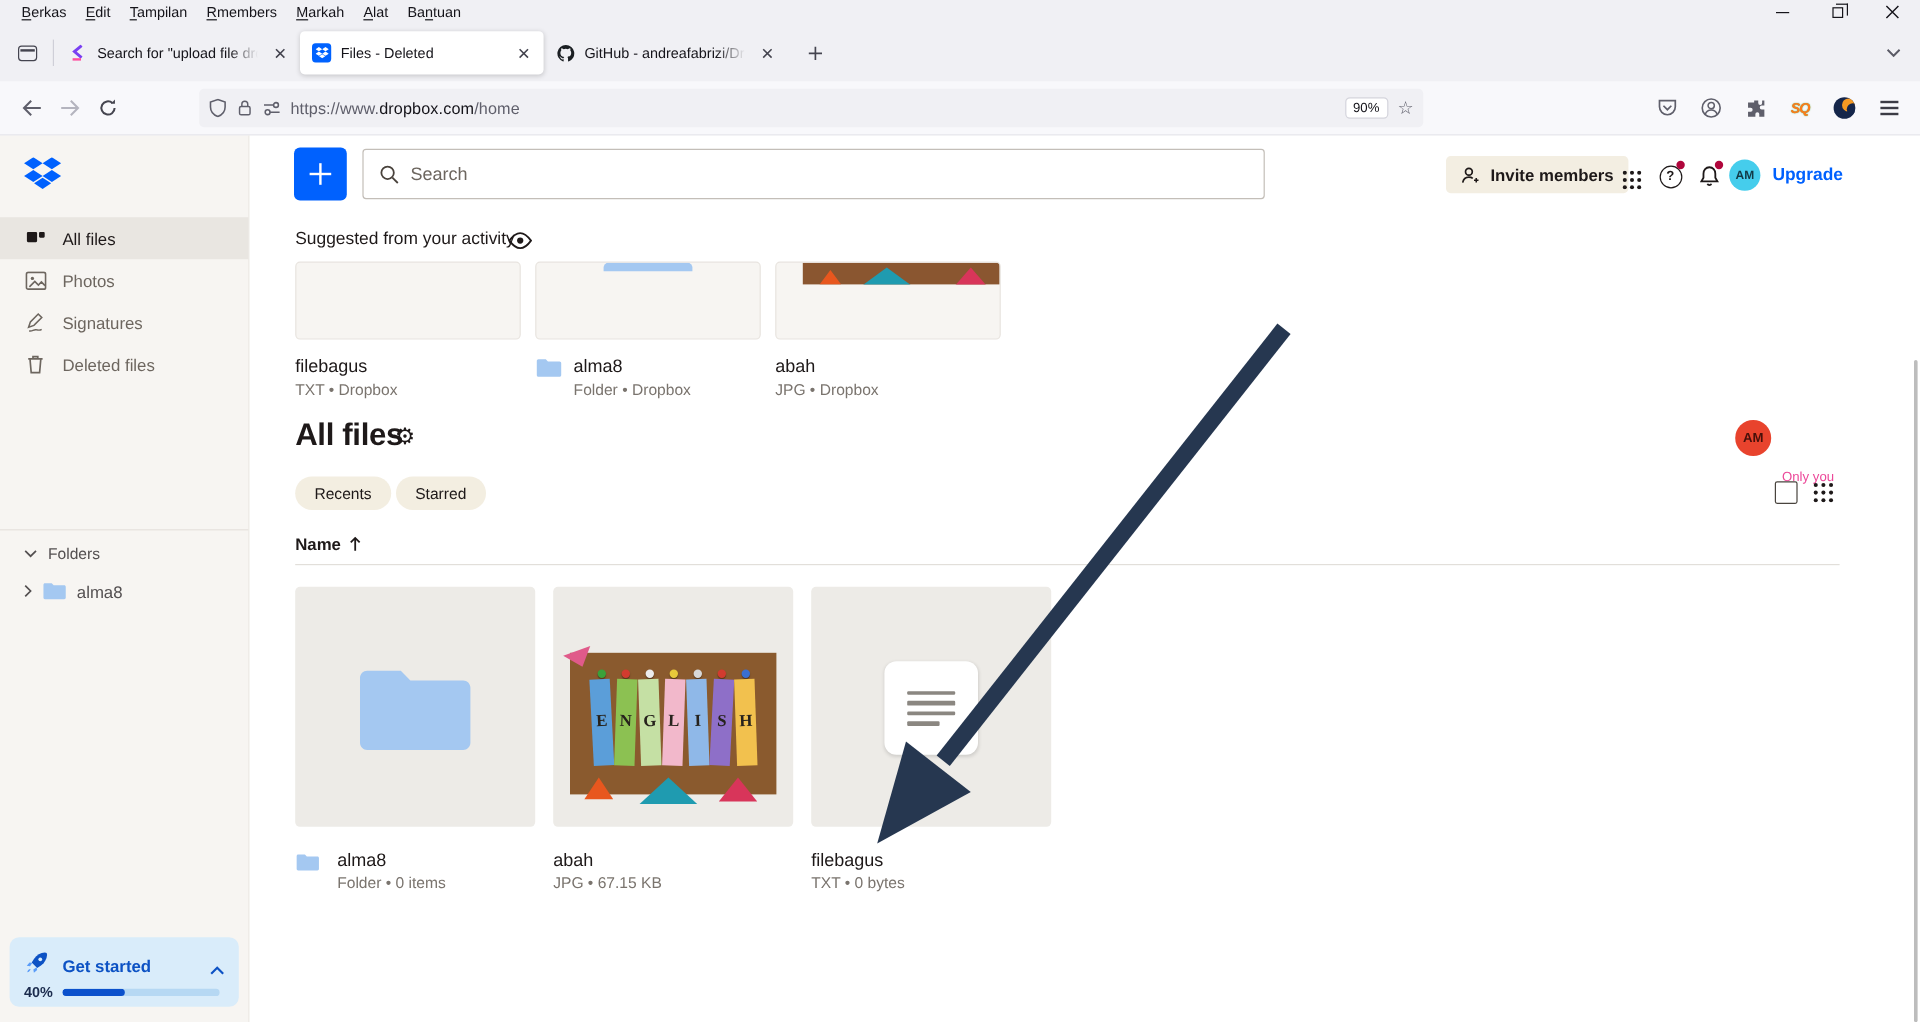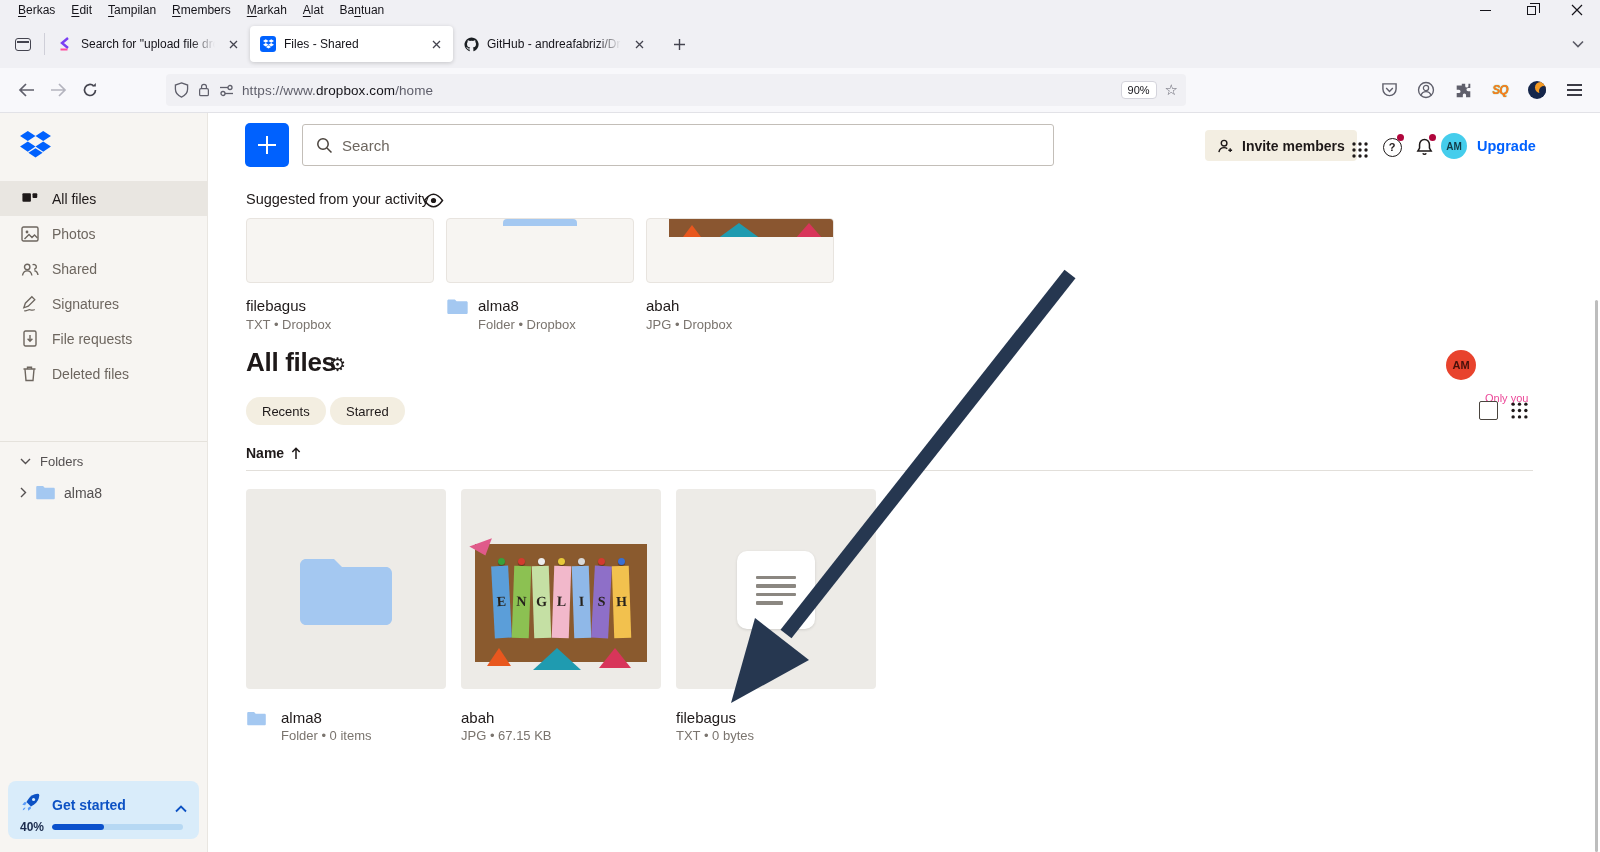--- a/index.html
+++ b/index.html
@@ -189,21 +189,21 @@
   <div class="tab active">
     <span class="favicon fav-dropbox">
       <svg width="11" height="10" viewBox="0 0 32 28" fill="#fff">
         <polygon points="8,0 16,5.2 8,10.4 0,5.2"></polygon>
           <polygon points="24,0 32,5.2 24,10.4 16,5.2"></polygon>
         <polygon points="8,11 16,16.2 8,21.4 0,16.2"></polygon>
           <polygon points="24,11 32,16.2 24,21.4 16,16.2"></polygon>
         <polygon points="16,17.8 23.4,22.6 16,27.4 8.6,22.6"></polygon>
       </svg>
     </span>
-    <span class="tab-title">Files - Shared</span>
+    <span class="tab-title">Files - Deleted</span>
     <span class="tab-close">
       <svg width="9" height="9" viewBox="0 0 9 9">
           <path d="M1 1l7 7M8 1L1 8" stroke="#44444f" stroke-width="1.3"></path>
         </svg>
     </span>
   </div>
   <div class="tab">
     <span class="favicon">
       <svg width="15" height="15" viewBox="0 0 16 16">
           <path fill="#1b1f23" d="M8 .5a7.5 7.5 0 0 0-2.4 14.6c.4.1.5-.2.5-.4v-1.4c-2.1.5-2.6-1-2.6-1-.3-.9-.8-1.1-.8-1.1-.7-.5 0-.5 0-.5.8.1 1.2.8 1.2.8.7 1.2 1.8.9 2.2.7 0-.5.3-.9.5-1.1-1.7-.2-3.4-.8-3.4-3.7 0-.8.3-1.5.8-2-.1-.2-.3-1 .1-2 0 0 .6-.2 2 .8a7 7 0 0 1 3.8 0c1.4-1 2-.8 2-.8.4 1 .2 1.8.1 2 .5.5.8 1.2.8 2 0 2.9-1.7 3.5-3.4 3.7.3.3.6.8.6 1.5v2.1c0 .2.1.5.5.4A7.5 7.5 0 0 0 8 .5z"></path>
@@ -329,45 +329,26 @@
         <svg width="18" height="16" viewBox="0 0 18 16">
             <rect x="1" y="1" width="16" height="14" rx="1.5" stroke="currentColor" stroke-width="1.4" fill="none"></rect>
             <circle cx="6" cy="6" r="1.4" fill="currentColor"></circle>
             <path d="M3.5 13l4.5-4.5 3 3 2.5-2.5 3 3" stroke="currentColor" stroke-width="1.4" fill="none"></path>
           </svg>
       </span>
       <span>Photos</span>
     </div>
     <div class="nav-item">
       <span class="ic">
-        <svg width="18" height="16" viewBox="0 0 18 16">
-            <circle cx="6.2" cy="6" r="2.7" stroke="currentColor" stroke-width="1.4" fill="none"></circle>
-            <path d="M1.5 14.5c.5-3 2.4-4.6 4.7-4.6s4.2 1.6 4.7 4.6" stroke="currentColor" stroke-width="1.4" fill="none"></path>
-            <path d="M11.6 3.8a2.4 2.4 0 1 1 1.5 4.4M13.4 9.8c2 .3 3.2 1.8 3.6 4.2" stroke="currentColor" stroke-width="1.4" fill="none"></path>
-          </svg>
-      </span>
-      <span>Shared</span>
-    </div>
-    <div class="nav-item">
-      <span class="ic">
         <svg width="17" height="17" viewBox="0 0 18 18">
             <path d="M3 13.5 4.6 8.7 11.5 1.8l3.1 3.1-6.9 6.9-4.7 1.7z" stroke="currentColor" stroke-width="1.4" fill="none"></path>
             <path d="M3.5 16.5c2.5 1 4-1.5 6.5-.8 2 .5 3.5.3 4.5-.4" stroke="currentColor" stroke-width="1.3" fill="none"></path>
           </svg>
       </span>
       <span>Signatures</span>
-    </div>
-    <div class="nav-item">
-      <span class="ic">
-        <svg width="14" height="17" viewBox="0 0 14 17">
-            <rect x="1" y="1" width="12" height="15" rx="1.5" stroke="currentColor" stroke-width="1.4" fill="none"></rect>
-            <path d="M7 5v6M4.6 8.8 7 11.2 9.4 8.8" stroke="currentColor" stroke-width="1.4" fill="none"></path>
-          </svg>
-      </span>
-      <span>File requests</span>
     </div>
     <div class="nav-item">
       <span class="ic">
         <svg width="15" height="17" viewBox="0 0 15 17">
             <path d="M1.5 4h12M5.5 4V2.2h4V4" stroke="currentColor" stroke-width="1.4" fill="none"></path>
             <path d="M3 4.3l1 11.2h7l1-11.2" stroke="currentColor" stroke-width="1.4" fill="none"></path>
           </svg>
       </span>
       <span>Deleted files</span>
     </div>

